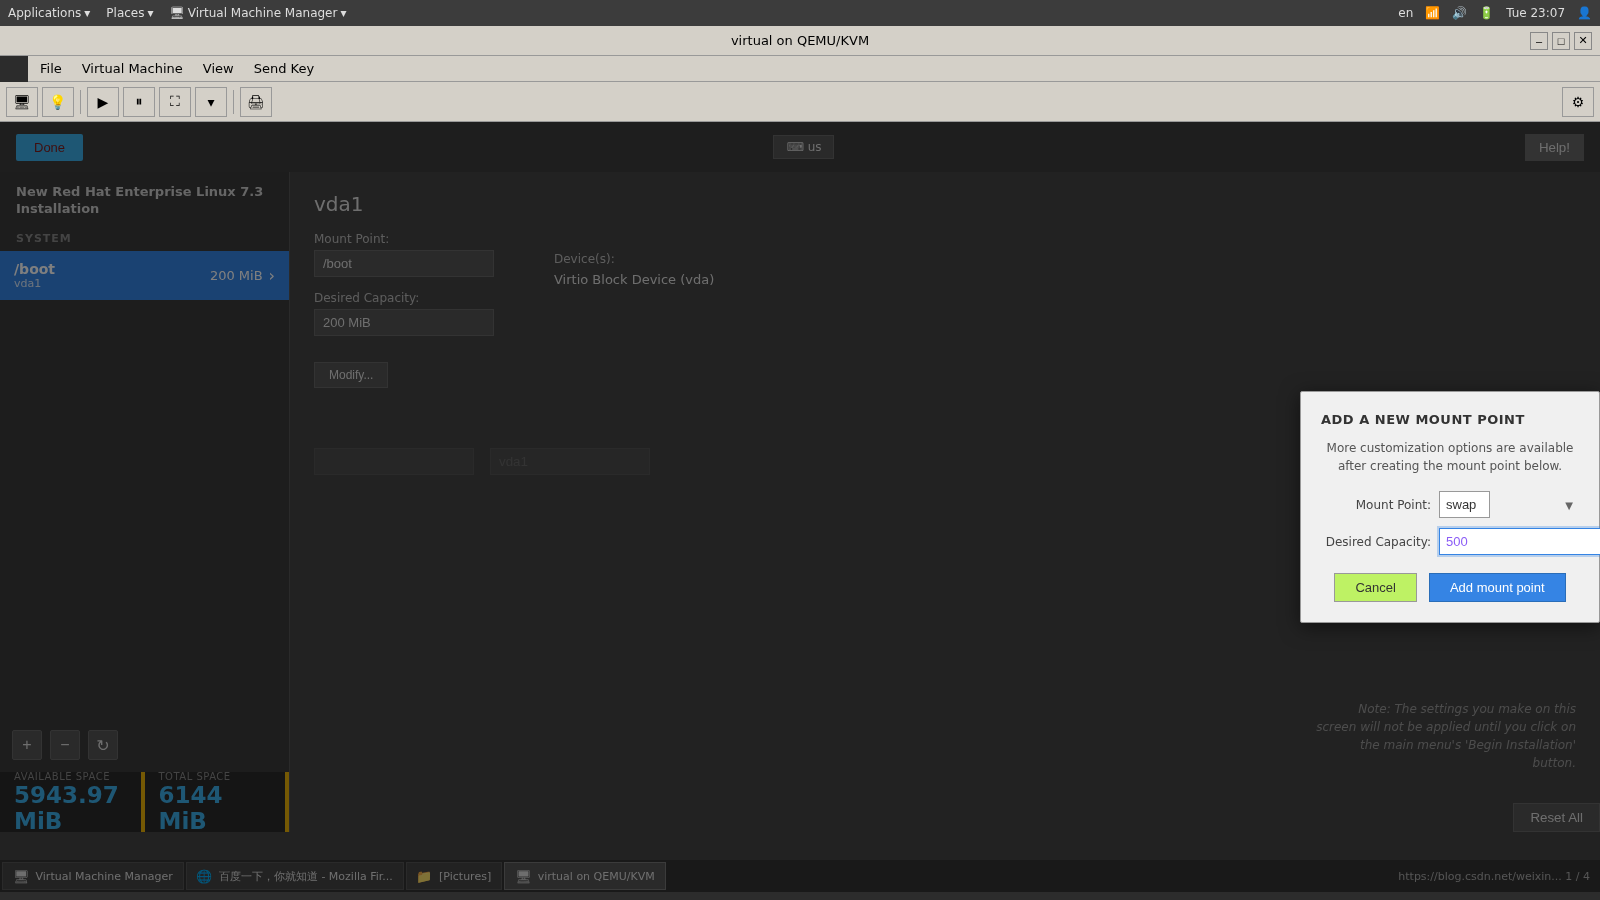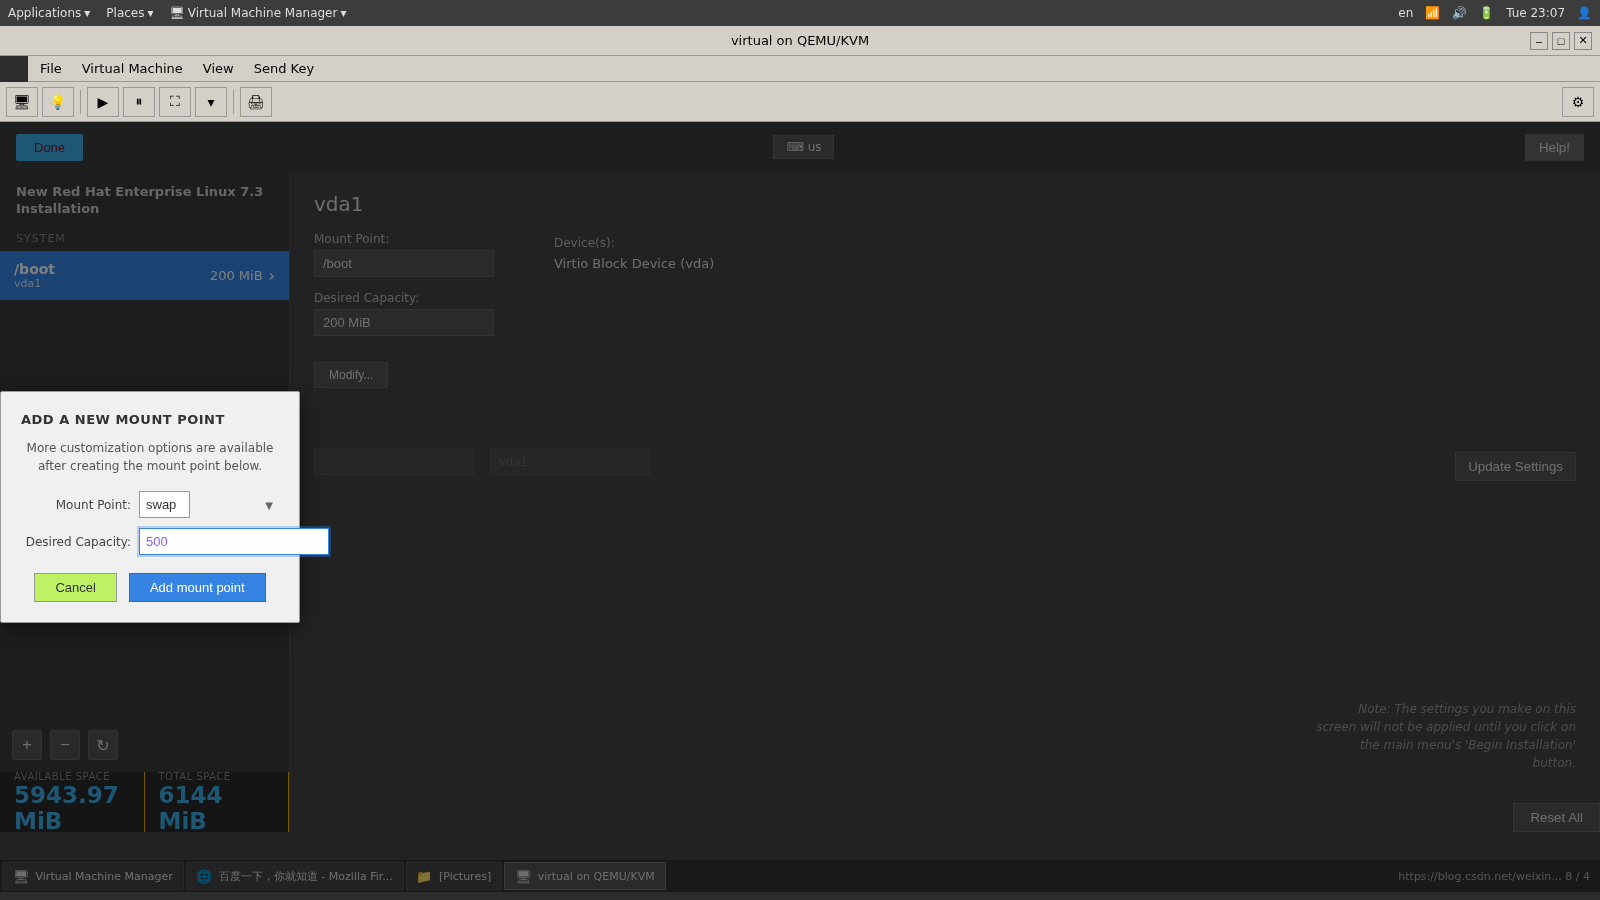--- a/index.html
+++ b/index.html
@@ -136,20 +136,21 @@
       font-size: 13px;
       font-weight: bold;
       line-height: 1.3;
     }
     .system-label {
       padding: 6px 16px;
       color: #888;
       font-size: 11px;
       text-transform: uppercase;
       letter-spacing: 1px;
+      font-weight: bold;
     }
     .partition-item {
       display: flex;
       align-items: center;
       justify-content: space-between;
       padding: 10px 14px;
       cursor: pointer;
       background: #3584e4;
       color: white;
     }
@@ -183,21 +184,21 @@
       height: 60px;
       background: #2a2a2a;
       display: flex;
     }
     .space-block {
       flex: 1;
       display: flex;
       flex-direction: column;
       justify-content: center;
       padding: 0 14px;
-      border-right: 1px solid #eab308;
+      border-right: 4px solid #eab308;
     }
     .space-label { font-size: 10px; color: #888; text-transform: uppercase; letter-spacing: 0.5px; }
     .space-value { font-size: 23px; color: #3daee9; font-weight: bold; }
     .storage-link { font-size: 11px; color: #3daee9; text-decoration: underline; cursor: pointer; padding: 10px 14px; display: flex; align-items: flex-end; }
 
     
     .right-panel {
       flex: 1;
       background: #454545;
       padding: 20px 24px;
@@ -208,21 +209,21 @@
     .field-row { margin-bottom: 14px; }
     .field-label { color: #bbb; font-size: 12px; margin-bottom: 4px; }
     .field-input {
       background: #555;
       border: 1px solid #666;
       color: #ddd;
       padding: 5px 8px;
       font-size: 13px;
       width: 180px;
     }
-    .device-section { margin-top: 4px; }
+    .device-section { margin-top: 20px; }
     .device-label { color: #bbb; font-size: 12px; margin-bottom: 6px; }
     .device-value { color: #ddd; font-size: 13px; }
 
     .modify-btn {
       background: #555;
       border: 1px solid #666;
       color: #ddd;
       padding: 5px 14px;
       cursor: pointer;
       font-size: 12px;
@@ -276,21 +277,21 @@
       cursor: pointer;
     }
 
     
     .modal-overlay {
       position: absolute;
       top: 0; left: 0; right: 0; bottom: 0;
       background: rgba(0,0,0,0.5);
       display: flex;
       align-items: center;
-      justify-content: flex-start;
+      justify-content: flex-end;
       z-index: 100;
     }
     .modal {
       background: #f0f0f0;
       border: 1px solid #999;
       border-radius: 2px;
       width: 300px;
       padding: 20px;
       box-shadow: 0 4px 20px rgba(0,0,0,0.5);
     }
@@ -606,16 +607,16 @@
     <div class="taskbar-item">
       <span class="taskbar-icon">📁</span>
       <span>[Pictures]</span>
     </div>
     <div class="taskbar-item active">
       <span class="taskbar-icon">🖥</span>
       <span>virtual on QEMU/KVM</span>
     </div>
     <div class="taskbar-right">
       <span>https://blog.csdn.net/weixin...</span>
-      <span>8 / 4</span>
+      <span>1 / 4</span>
     </div>
   </div>
 </div>
 
 </body></html>

